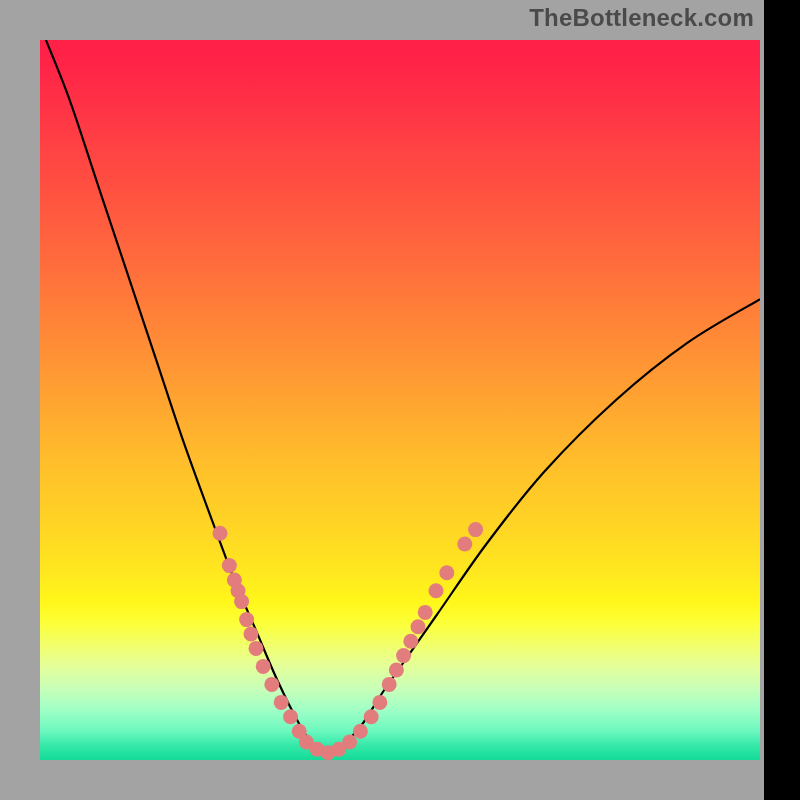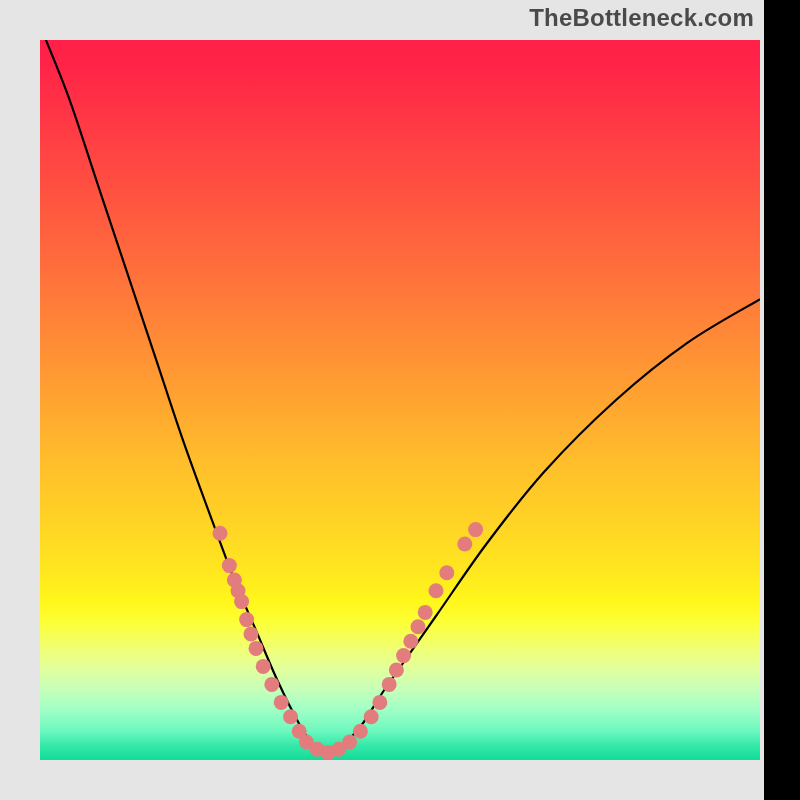--- a/index.html
+++ b/index.html
@@ -8,21 +8,21 @@
     width: 800px;
     height: 800px;
     overflow: hidden;
     background: #000;
     font-family: Arial, Helvetica, sans-serif;
   }
   .frame {
     position: relative;
     width: 764px;
     height: 800px;
-    background: #e5e5e5;
+    background: #a3a3a3;
   }
   .watermark {
     position: absolute;
     top: 4px;
     right: 10px;
     color: #4a4a4a;
     font-size: 24px;
     font-weight: 600;
     letter-spacing: 0.2px;
     z-index: 5;

